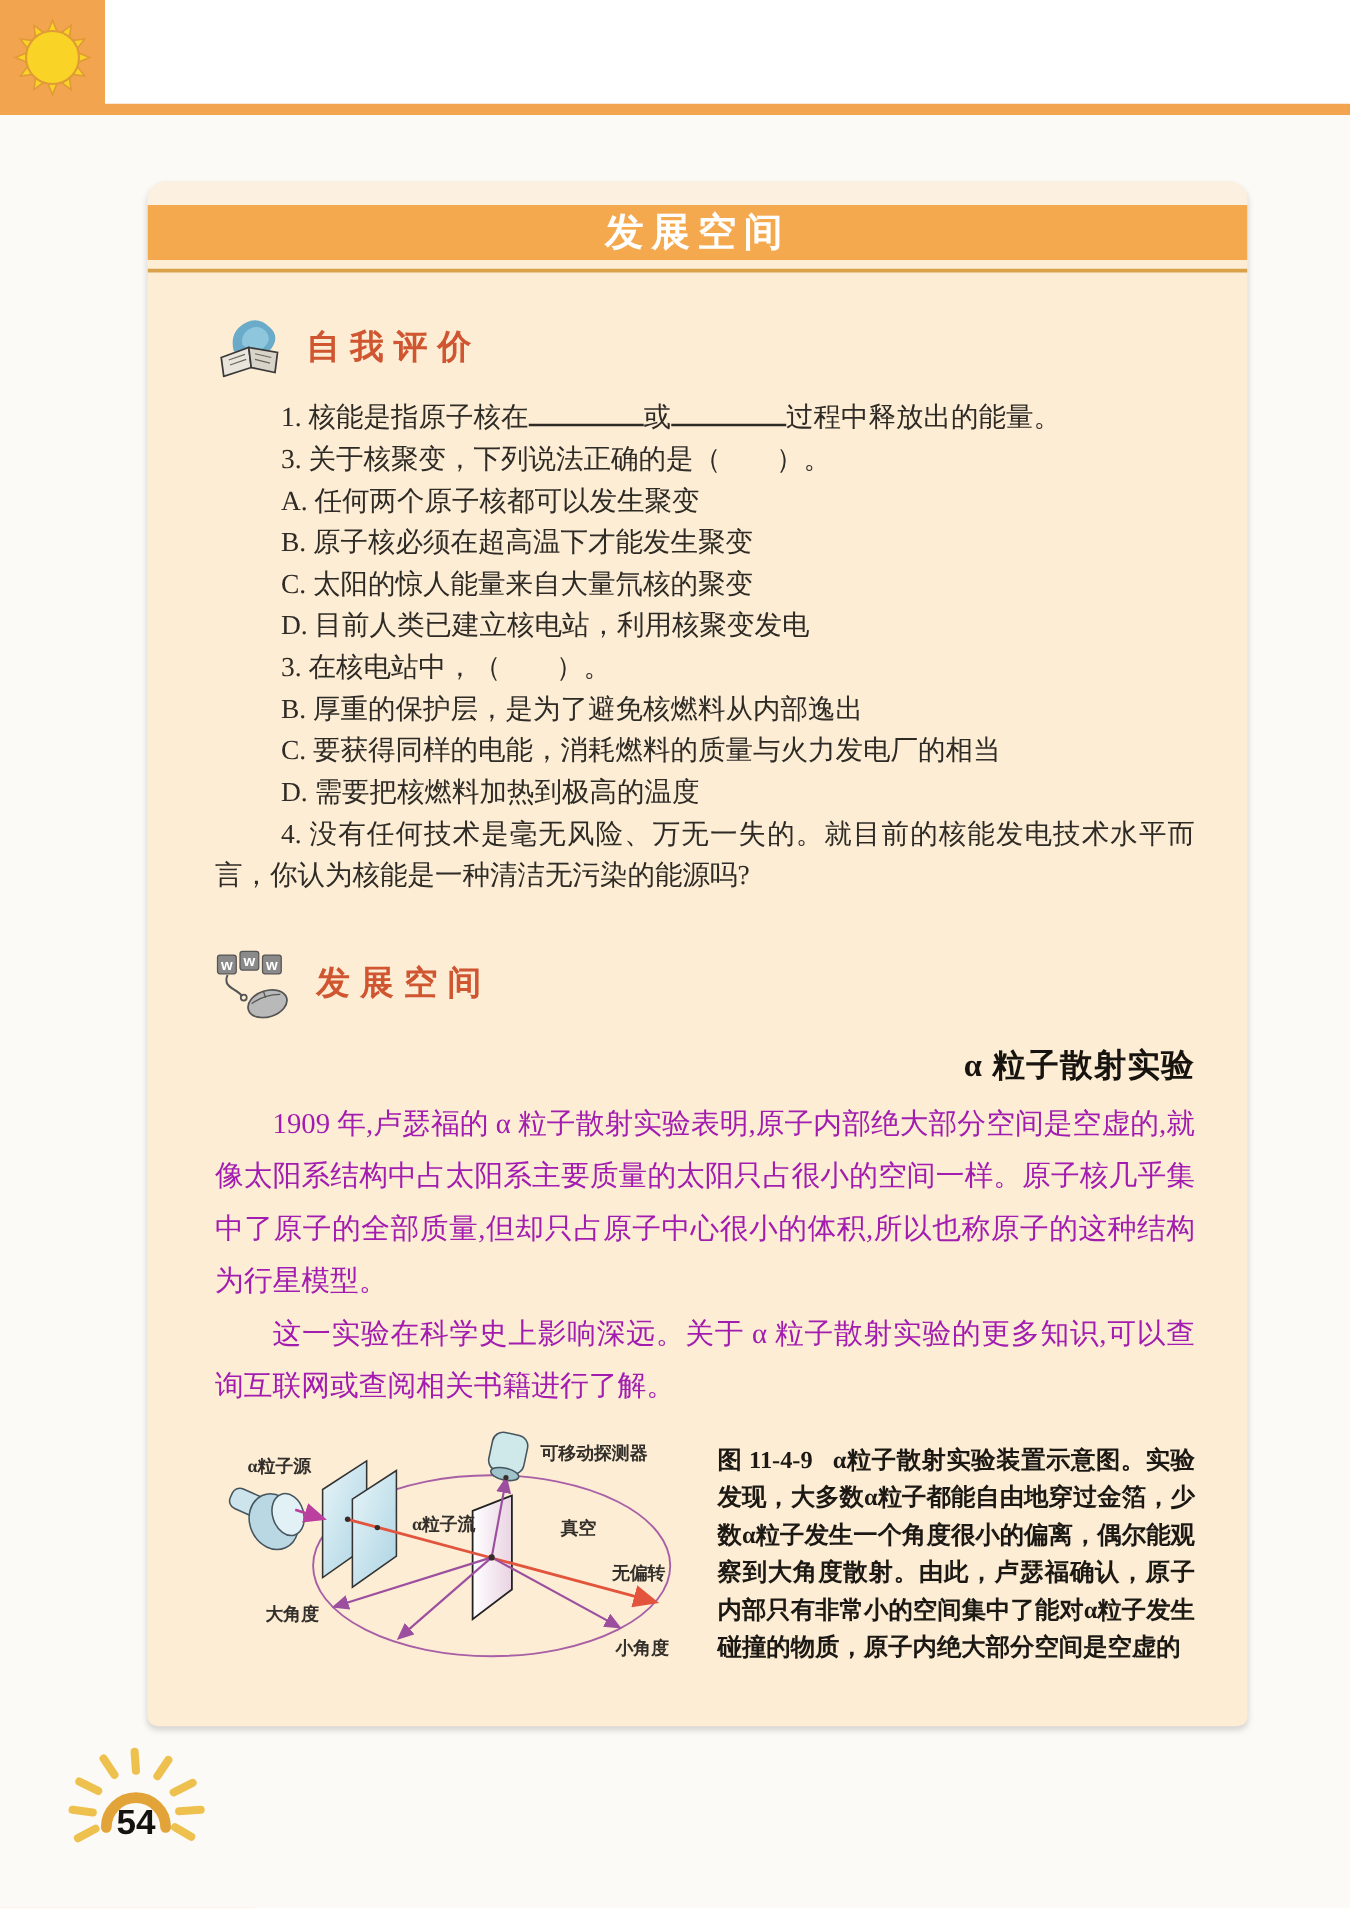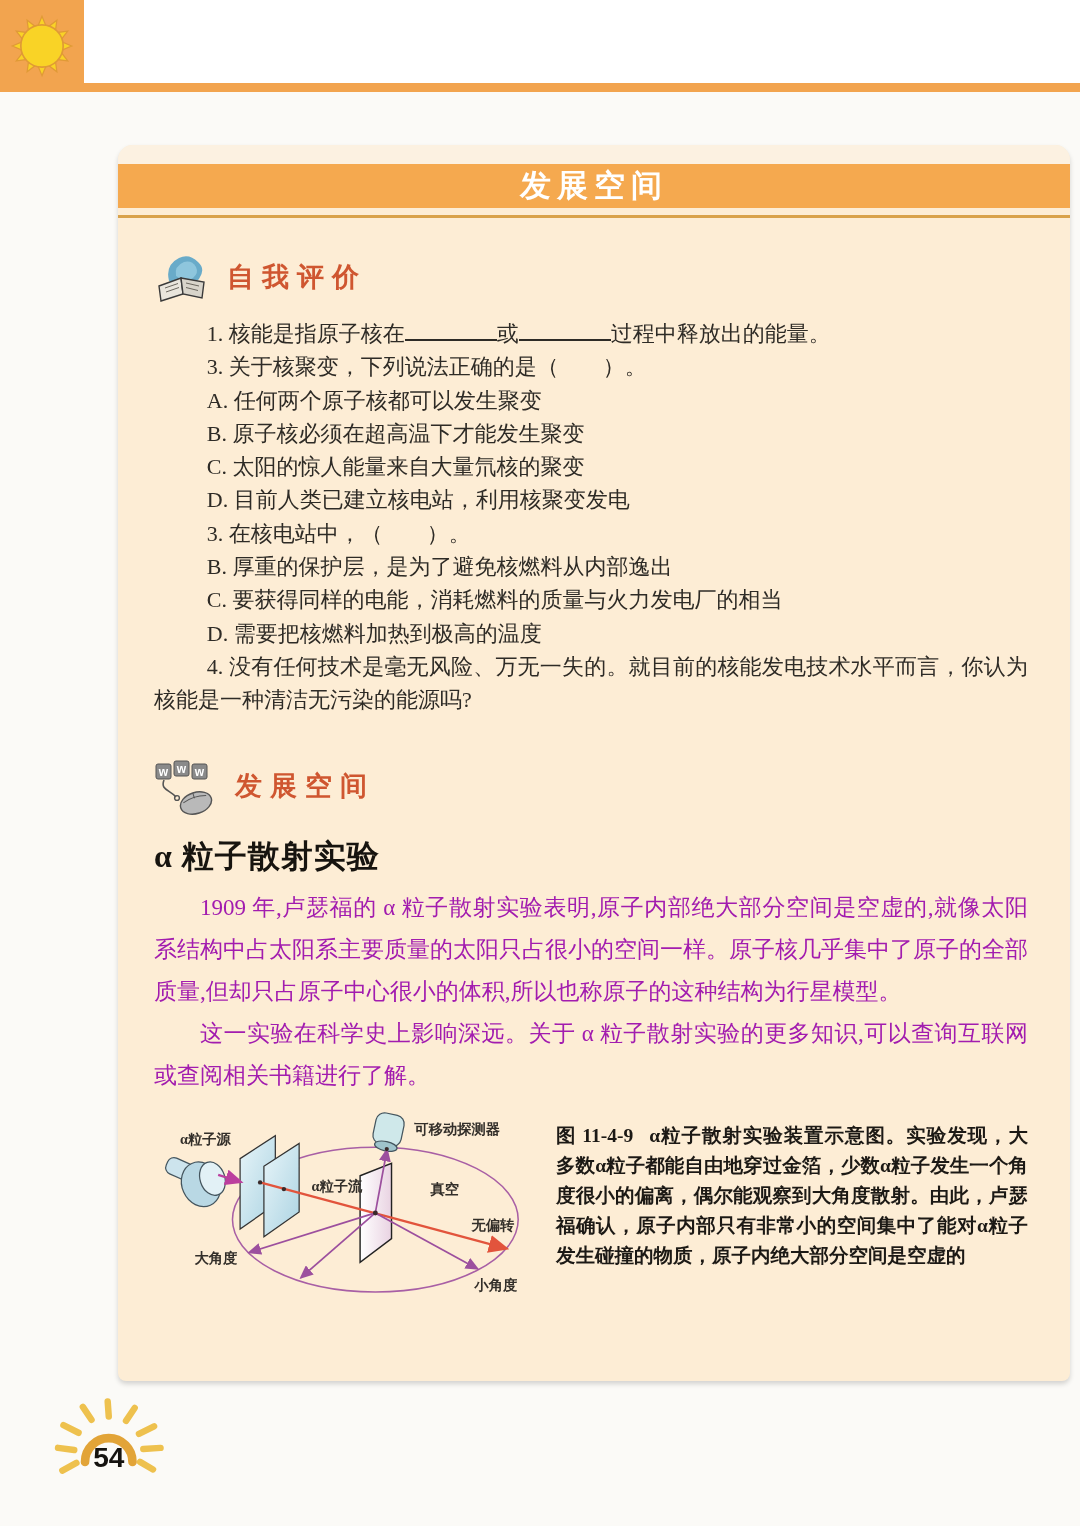--- a/index.html
+++ b/index.html
@@ -16,55 +16,55 @@
   .sun-block {
     position:absolute; left:0; top:0; width:84px; height:92px;
     background:#f2a44f; display:flex; align-items:center; justify-content:center;
   }
   .top-strip {
     position:absolute; left:84px; right:0; bottom:0; height:9px; background:#f2a44f;
   }
   
   .card {
     position:relative;
-    width:952px; height:1236px;
+    width:880px; height:1236px;
     margin:53px 0 0 118px;
     background:#fdedd5;
     border-radius:15px 15px 8px 8px;
     box-shadow:0 3px 5px rgba(0,0,0,.16);
     overflow:hidden;
   }
   .card-top-strip { height:19px; background:#fcf1e1; }
   .banner {
     height:44px; background:#f5a94f;
     display:flex; align-items:center; justify-content:center;
   }
   .banner h1 {
     font-family:"Liberation Sans","DejaVu Sans",sans-serif;
     font-size:31px; font-weight:bold; color:#ffffff; letter-spacing:6px;
   }
   .banner-gap { height:7px; background:#fdedd5; }
   .banner-rule { height:3px; background:#d9a24a; }
-  .card-content { padding:0 42px 30px 36px; }
+  .card-content { padding:0 42px 30px 36px;margin-left:18px; }
   
   .section-heading { display:flex; align-items:center; gap:15px; margin-top:34px; }
   .section-heading h2 {
     font-size:27px; font-weight:bold; color:#cf5630; letter-spacing:8px;
   }
   .section-heading .icon { flex:none; }
   
   .questions { margin-top:15px; font-size:22px; line-height:33.3px; color:#2e2b26; }
   .questions p { text-indent:2.4em; text-align:justify; }
   .blank {
     display:inline-block; width:92px; height:1em;
     border-bottom:2px solid #2e2b26; vertical-align:baseline;
   }
   
   .article-title {
-    text-align:left; font-size:32px; font-weight:bold; color:#17140f;
+    text-align:right; font-size:26px; font-weight:bold; color:#17140f;
     margin:20px 0 8px 0; letter-spacing:1px;
   }
   .para {
     font-size:23px; line-height:42px; text-indent:2em; text-align:justify;
     color:#a21caf;
   }
   
   .experiment-figure { display:flex; margin-top:12px; align-items:flex-start; }
   .diagram-wrap { flex:none; width:400px; margin-left:-12px; }
   .diagram-wrap svg { display:block; width:400px; height:224px; }

